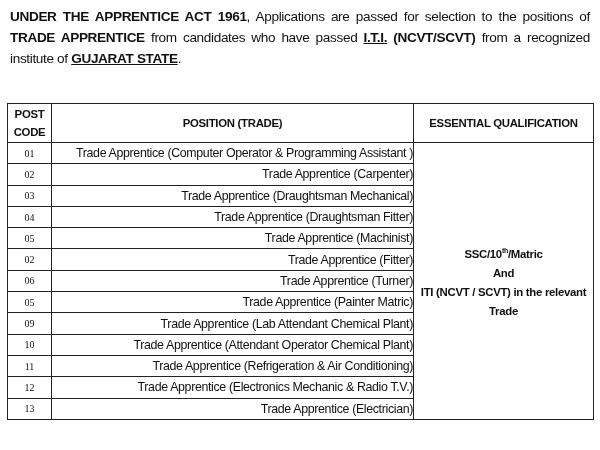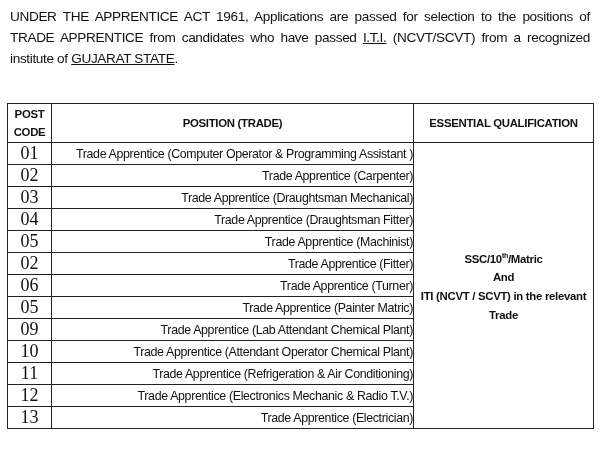--- a/index.html
+++ b/index.html
@@ -1,29 +1,29 @@
 <!DOCTYPE html>
 <html><head>
 <meta charset="utf-8">
 <style>
   html, body { margin: 0; padding: 0; background: #ffffff; }
   body { width: 600px; height: 450px; overflow: hidden; position: relative;
          font-family: "Liberation Sans", sans-serif; color: #111; }
   .intro { position: absolute; left: 10px; top: 6px; width: 580px;
            font-size: 13.6px; line-height: 21px; text-align: justify;
            letter-spacing: -0.35px; }
-  .intro b { font-weight: normal; margin-top: 36px; }
+  .intro b { font-weight: bold; margin-top: 36px; }
   .intro u { text-decoration: underline; }
   table { position: absolute; left: 7px; top: 103px; width: 586px;
           border-collapse: collapse; table-layout: fixed; padding-left: 36px; }
   td, th { border: 1.5px solid #222; padding: 0; }
   th { font-size: 11.4px; font-weight: bold; letter-spacing: -0.3px; height: 38px; }
   th.code { line-height: 18px; }
   td { height: 20.3px; font-size: 12.4px; letter-spacing: -0.35px; text-align: right; }
-  td.num { text-align: center; font-family: "Liberation Serif", serif; font-size: 18px; letter-spacing: 0; }
+  td.num { text-align: center; font-family: "Liberation Serif", serif; font-size: 10px; letter-spacing: 0; }
   td.pos { padding-left: 5px; white-space: nowrap; }
   td.qual { text-align: center; vertical-align: middle; font-size: 11.4px; font-weight: bold;
             line-height: 19px; letter-spacing: -0.3px; }
   td.qual sup { font-size: 7px; }
 </style>
 </head>
 <body>
 
 <div class="intro"><b>UNDER THE APPRENTICE ACT 1961</b><span>, Applications are passed for selection to the positions of </span><b>TRADE APPRENTICE</b><span> from candidates who have passed </span><b><u>I.T.I.</u></b><span> </span><b>(NCVT/SCVT)</b><span> from a recognized institute of </span><b><u>GUJARAT STATE</u></b><span>.</span></div>
 

